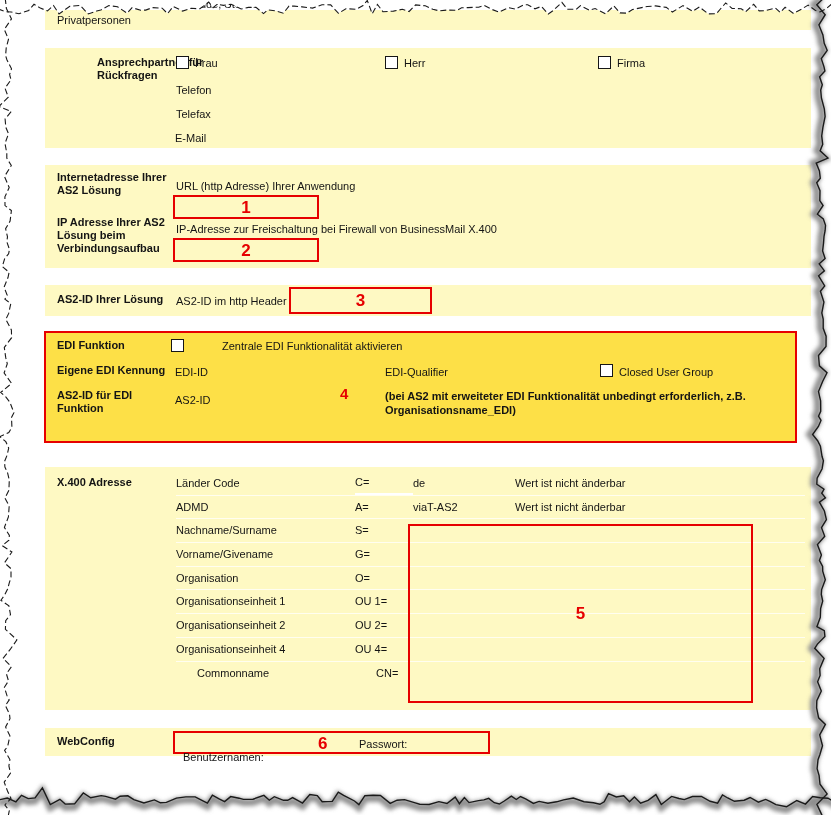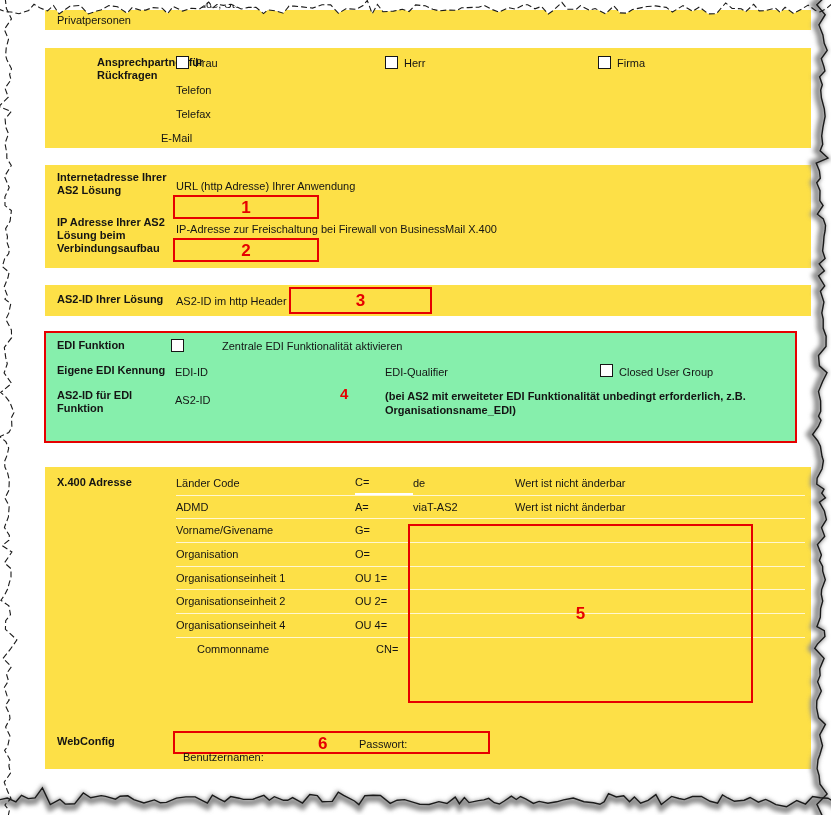--- a/index.html
+++ b/index.html
@@ -1,30 +1,30 @@
 <!DOCTYPE html>
 <html><head>
 <meta charset="utf-8">
 <style>
   * { margin:0; padding:0; box-sizing:border-box; }
   html,body { background:#fff; }
   body { font-family:"Liberation Sans", sans-serif; color:#141414; }
   .page { position:relative; width:831px; height:815px; overflow:hidden; background:#fff; }
-  .sec { position:absolute; left:45px; width:766px; background:#fde047;text-decoration:underline; }
+  .sec { position:absolute; left:45px; width:766px; background:#fef9c3;text-decoration:underline; }
   .abs { position:absolute; }
   .t { font-size:11px; line-height:13px; white-space:nowrap; }
   .b { font-weight:bold; }
   .wrap { white-space:normal; }
   .cb { width:13px; height:13px; border:1.5px solid #161616; background:#fff; display:inline-block; }
   .redbox { position:absolute; border:2px solid #e60000; display:flex; align-items:center; justify-content:center; }
   .marker { color:#e60000; font-weight:bold; font-size:17px; line-height:17px; }
   .marker.small { font-size:15px; }
   
   .edi { position:absolute; left:44px; top:331px; width:753px; height:112px;
-         background:#86efac; border:2px solid #e60000; }
+         background:#fde047; border:2px solid #e60000; }
   
   .xrows { position:absolute; left:131px; top:5px; right:6px; }
   .xrow { display:flex; height:23.7px; align-items:center; border-bottom:1px solid rgba(255,255,255,0.75); }
   .xrow:last-child { border-bottom:none;margin-left:21px; }
   .xc-label { width:179px; }
   .xc-code  { width:58px; align-self:stretch; display:flex; align-items:center; }
   .xc-code.u { border-bottom:2px solid #ffffff; }
   .xc-value { width:102px; }
   .xc-note  { flex:1; }
   .torn { position:absolute; left:0; top:0; width:831px; height:815px; pointer-events:none; }
@@ -43,21 +43,21 @@
   <div class="sec" style="top:48px; height:100px;">
     <div class="abs t b wrap" style="left:12px; top:8px; width:118px;margin-left:40px;">Ansprechpartner für Rückfragen</div>
     <span class="cb abs" style="left:131px; top:8px;"></span>
     <div class="abs t" style="left:150px; top:9px;">Frau</div>
     <span class="cb abs" style="left:340px; top:8px;"></span>
     <div class="abs t" style="left:359px; top:9px;">Herr</div>
     <span class="cb abs" style="left:553px; top:8px;"></span>
     <div class="abs t" style="left:572px; top:9px;">Firma</div>
     <div class="abs t" style="left:131px; top:36px;">Telefon</div>
     <div class="abs t" style="left:131px; top:60px;">Telefax</div>
-    <div class="abs t" style="left:116px; top:84px;">E-Mail</div>
+    <div class="abs t" style="left:130px; top:84px;">E-Mail</div>
   </div>
 
   <div class="sec" style="top:165px; height:103px;">
     <div class="abs t b wrap" style="left:12px; top:6px; width:122px;">Internetadresse Ihrer AS2 Lösung</div>
     <div class="abs t" style="left:131px; top:15px;">URL (http Adresse) Ihrer Anwendung</div>
     <div class="redbox" style="left:128px; top:30px; width:146px; height:24px;">
       <span class="marker">1</span>
     </div>
     <div class="abs t b wrap" style="left:12px; top:51px; width:112px;">IP Adresse Ihrer AS2 Lösung beim Verbindungsaufbau</div>
     <div class="abs t" style="left:131px; top:58px;">IP-Adresse zur Freischaltung bei Firewall von BusinessMail X.400</div>
@@ -82,34 +82,40 @@
     <div class="abs t" style="left:129px; top:33px;">EDI-ID</div>
     <div class="abs t" style="left:339px; top:33px;">EDI-Qualifier</div>
     <span class="cb abs" style="left:554px; top:31px;"></span>
     <div class="abs t" style="left:573px; top:33px;">Closed User Group</div>
     <div class="abs t b wrap" style="left:11px; top:56px; width:100px;">AS2-ID für EDI Funktion</div>
     <div class="abs t" style="left:129px; top:61px;">AS2-ID</div>
     <div class="abs marker small" style="left:294px; top:52px;">4</div>
     <div class="abs t b wrap" style="left:339px; top:56px; width:425px; line-height:14px;">(bei AS2 mit erweiteter EDI Funktionalität unbedingt erforderlich, z.B. Organisationsname_EDI)</div>
   </div>
 
-  <div class="sec" style="top:467px; height:302px;">
+  <div class="sec" style="top:467px; height:243px;">
     <div class="abs t b" style="left:12px; top:9px;">X.400 Adresse</div>
     <div class="xrows">
       <div class="xrow">
         <div class="xc-label t">Länder Code</div>
         <div class="xc-code u t">C=</div>
         <div class="xc-value t">de</div>
         <div class="xc-note t">Wert ist nicht änderbar</div>
       </div>
       <div class="xrow">
         <div class="xc-label t">ADMD</div>
         <div class="xc-code t">A=</div>
         <div class="xc-value t">viaT-AS2</div>
         <div class="xc-note t">Wert ist nicht änderbar</div>
+      </div>
+      <div class="xrow">
+        <div class="xc-label t">Nachname/Surname</div>
+        <div class="xc-code t">S=</div>
+        <div class="xc-value t"></div>
+        <div class="xc-note t"></div>
       </div>
       <div class="xrow">
         <div class="xc-label t">Vorname/Givename</div>
         <div class="xc-code t">G=</div>
         <div class="xc-value t"></div>
         <div class="xc-note t"></div>
       </div>
       <div class="xrow">
         <div class="xc-label t">Organisation</div>
         <div class="xc-code t">O=</div>

